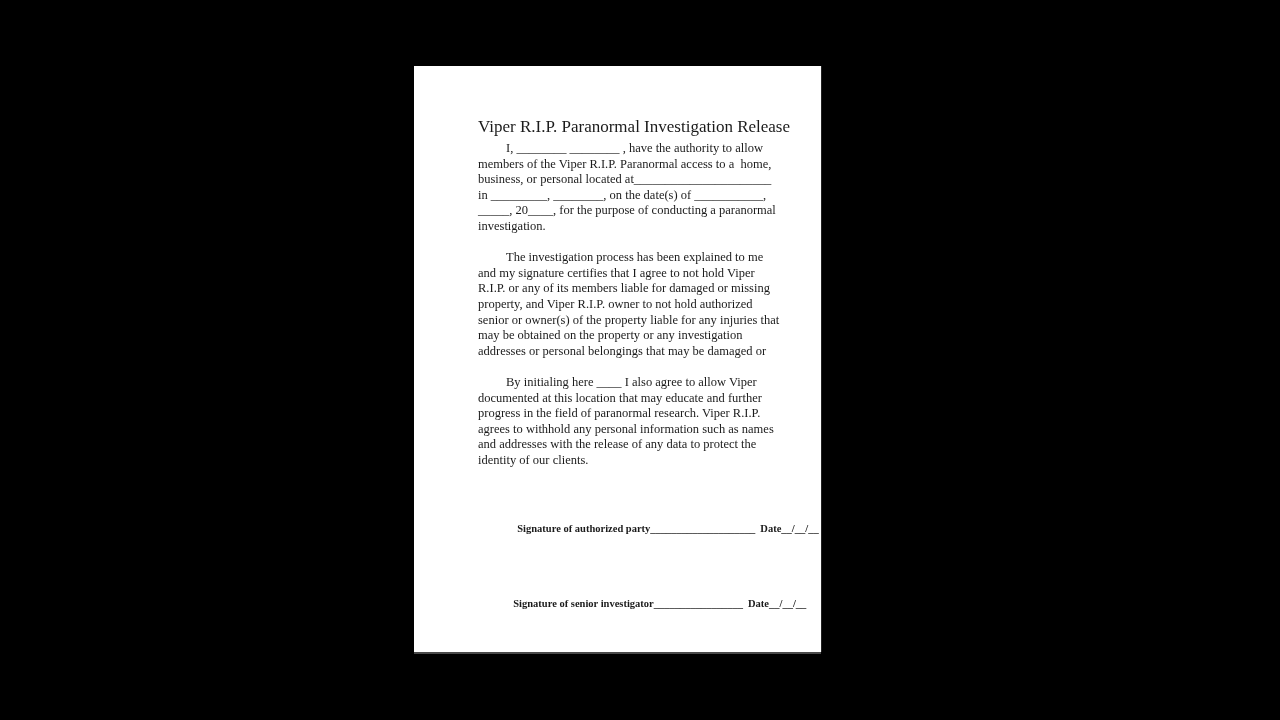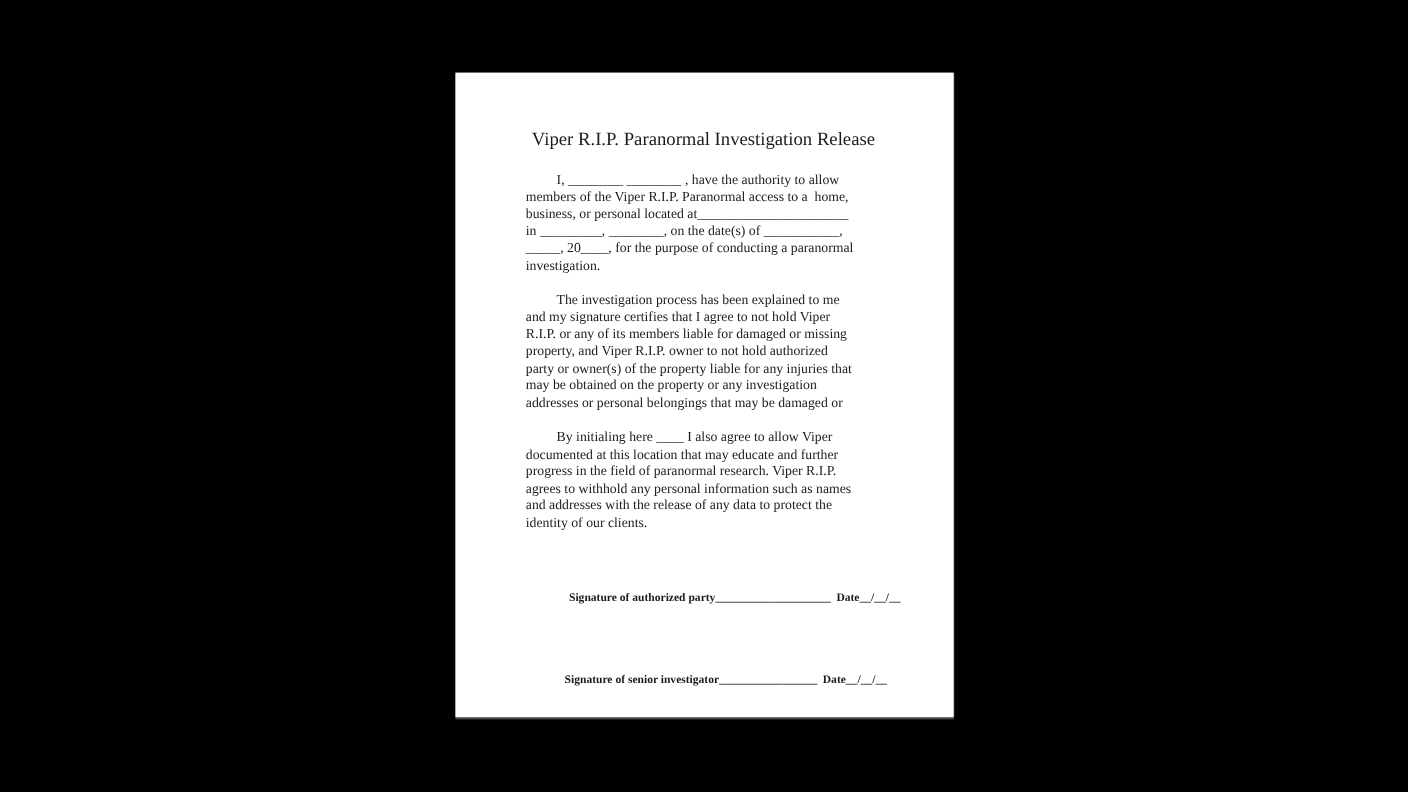--- a/index.html
+++ b/index.html
@@ -12,37 +12,37 @@
     width: 1280px;
     height: 720px;
     background: #000000;
     overflow: hidden;
     font-family: "Liberation Serif", serif;
   }
   .page {
     position: absolute;
     left: 414px;
     top: 66px;
-    width: 453px;
+    width: 407px;
     height: 586px;
     background: #ffffff;
     box-shadow: 0 2px 0 #4a4a4a, 1px 0 0 #222222;
   }
   .content {
     padding: 50px 66px 0 64px;
     color: #1b1b1b;
   }
   .title {
     font-size: 17px;
     line-height: 22px;
     text-align: center;
     white-space: pre;
   }
   .bodytext {
-    margin-top: 18px;
+    margin-top: 3px;
     font-size: 12.5px;
     line-height: 15.6px;
   }
   .para + .para {
     margin-top: 15.6px;
   }
   .line {
     white-space: pre;
   }
   .line.indent {
@@ -79,21 +79,21 @@
           <div class="line">in _________, ________, on the date(s) of ___________,</div>
           <div class="line">_____, 20____, for the purpose of conducting a paranormal</div>
           <div class="line">investigation.</div>
         </div>
 
         <div class="para">
           <div class="line indent">The investigation process has been explained to me</div>
           <div class="line">and my signature certifies that I agree to not hold Viper</div>
           <div class="line">R.I.P. or any of its members liable for damaged or missing</div>
           <div class="line">property, and Viper R.I.P. owner to not hold authorized</div>
-          <div class="line">party or owner(s) of the property liable for any injuries that</div>
+          <div class="line">senior or owner(s) of the property liable for any injuries that</div>
           <div class="line">may be obtained on the property or any investigation</div>
           <div class="line">addresses or personal belongings that may be damaged or</div>
         </div>
 
         <div class="para">
           <div class="line indent">By initialing here ____ I also agree to allow Viper</div>
           <div class="line">documented at this location that may educate and further</div>
           <div class="line">progress in the field of paranormal research. Viper R.I.P.</div>
           <div class="line">agrees to withhold any personal information such as names</div>
           <div class="line">and addresses with the release of any data to protect the</div>

